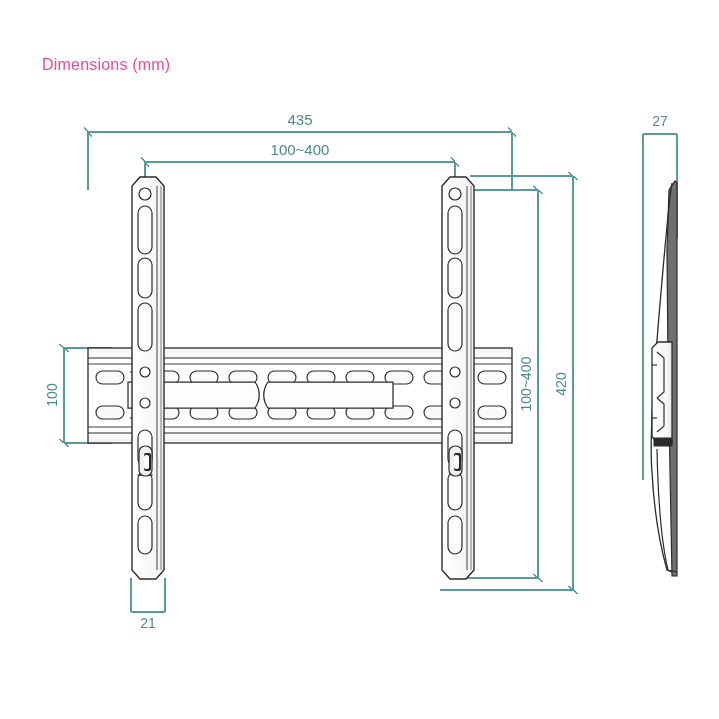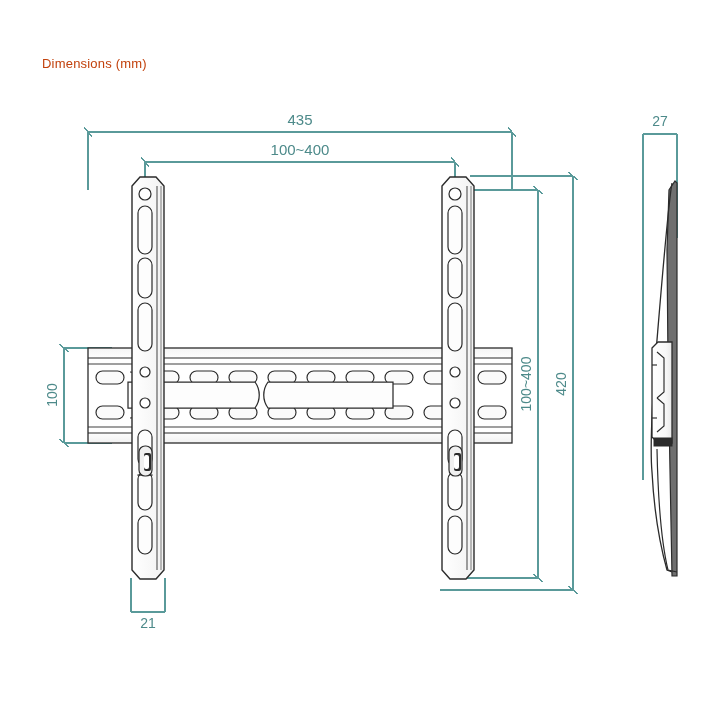--- a/index.html
+++ b/index.html
@@ -5,21 +5,21 @@
   html,body{margin:0;padding:0;background:#ffffff;}
   body{
     width:719px;height:719px;
     font-family:"Liberation Sans", sans-serif;
     overflow:hidden;
     position:relative;
   }
   #stage{position:absolute;inset:0;width:719px;height:719px;}
   .title{
     position:absolute;left:42px;top:56px;
-    font-size:13px;color:#c2410c;letter-spacing:.2px;
+    font-size:16px;color:#ec4899;letter-spacing:.2px;
     white-space:nowrap;
   }
   svg{position:absolute;left:0;top:0;}
   text{font-family:"Liberation Sans", sans-serif;fill:#4d8a8a;}
   .dimtext{font-size:15px;fill:#4d8a8a;}
   .dimtext-sm{font-size:14px;fill:#4d8a8a;}
 </style>
 </head>
 <body>
 

